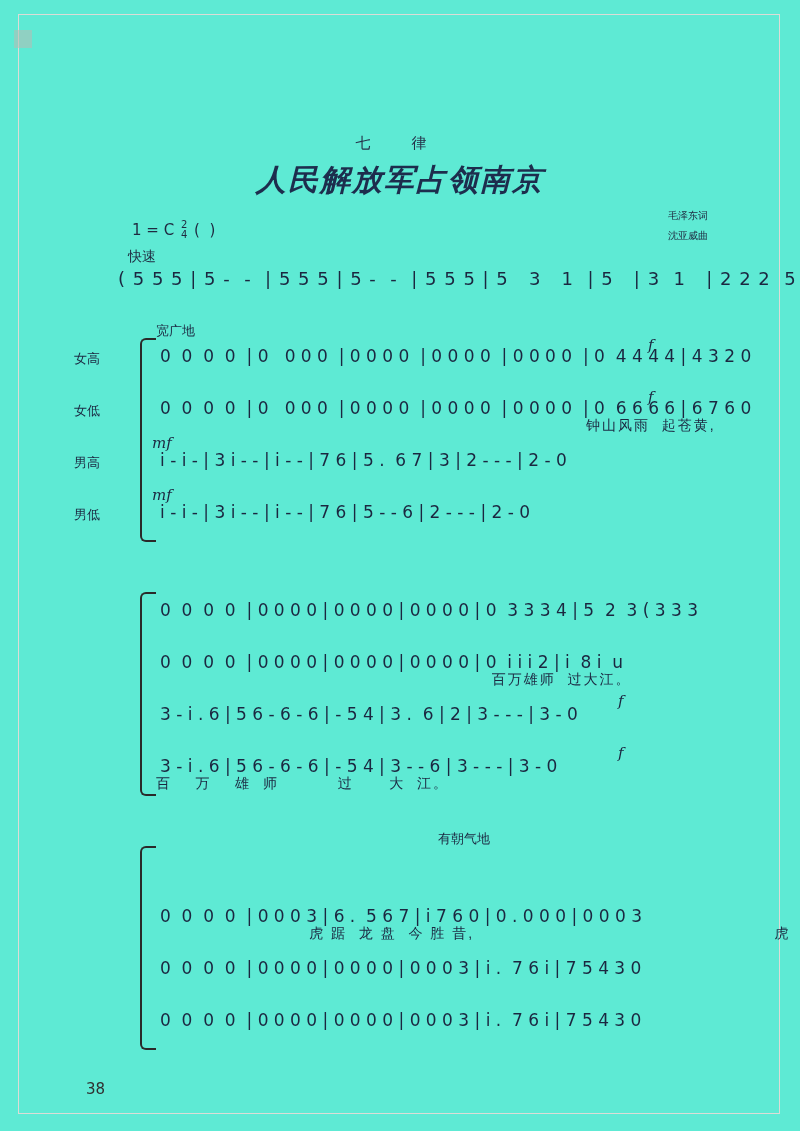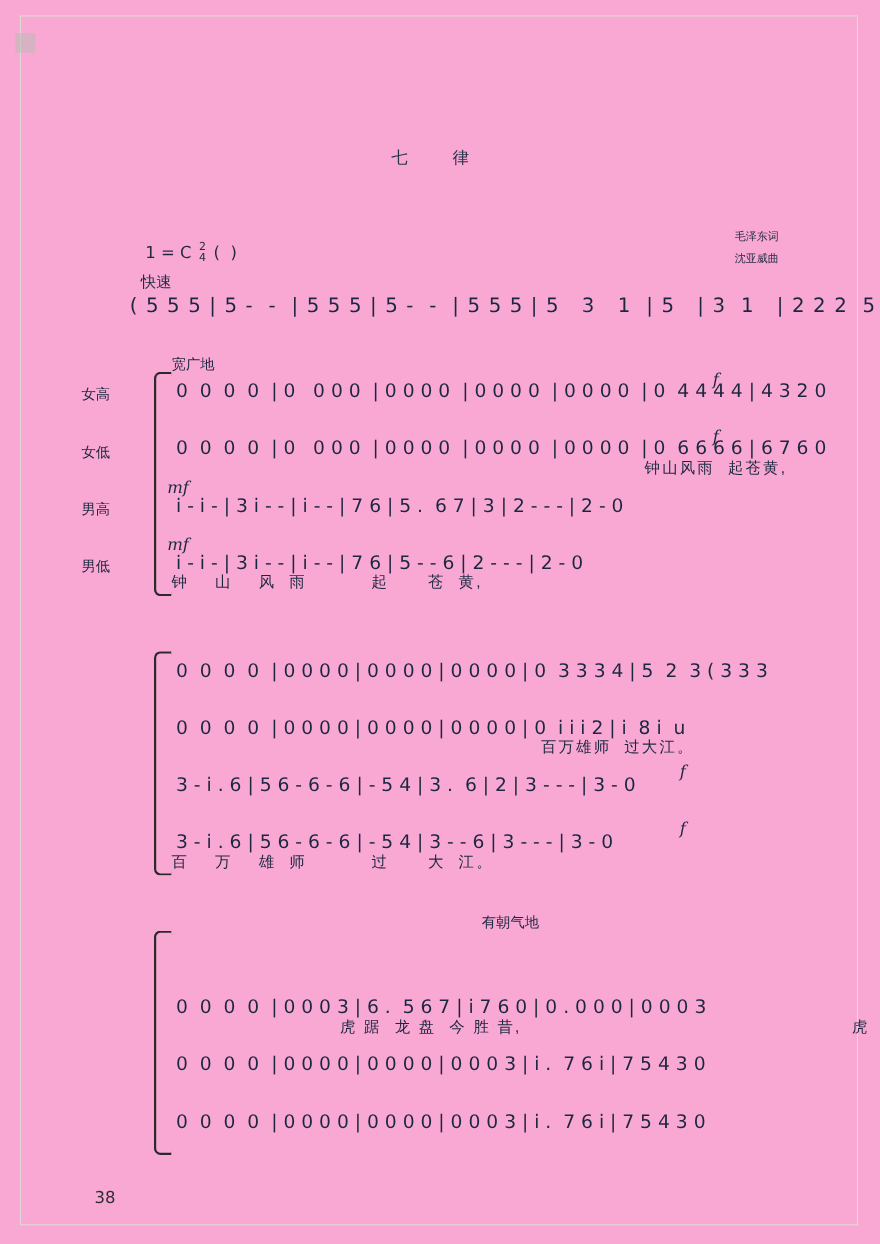--- a/index.html
+++ b/index.html
@@ -13,21 +13,21 @@
     font-family: "Liberation Serif", serif;
     color: #1a1a1a;
     position: relative;
     overflow: hidden;
   }
   .page {
     position: absolute;
     left: 0; top: 0;
     width: 800px;
     height: 1131px;
-    background: #f9a8d4;
+    background: #5eead4;
   }
   
   .page-frame {
     position: absolute;
     left: 18px; top: 14px;
     width: 762px;
     height: 1100px;
     border: 1px solid #dcdcd6;
     box-sizing: border-box;
   }
@@ -194,20 +194,21 @@
   }
 </style>
 </head>
 <body>
 
 <div class="page">
   <div class="page-frame"></div>
   <div class="corner-mark"></div>
 
   <div class="subtitle">七    律</div>
+  <div class="title">人民解放军占领南京</div>
 
   <div class="credits">
     <div>毛泽东词</div>
     <div>沈亚威曲</div>
   </div>
 
   <div class="keysig">
     <span>1 = C</span>
     <span class="frac">
       <span>2</span><br>
@@ -235,21 +236,20 @@
       <div class="voice-label">女低</div>
       <div class="dyn" style="left:540px; top:-2px;">f</div>
       <div class="notes">0  0  0  0  | 0   0 0 0  | 0 0 0 0  | 0 0 0 0  | 0 0 0 0  | 0  6 6 6 6 | 6 7 6 0</div>
       <div class="lyrics"></div>
     </div>
 
     <div class="staff-row">
       <div class="voice-label">男高</div>
       <div class="dyn" style="left:44px; top:-8px;">mf</div>
       <div class="notes">i - i - | 3 i - - | i - - | 7 6 | 5 .  6 7 | 3 | 2 - - - | 2 - 0</div>
-      <div class="lyrics">钟    山    风  雨          起      苍  黄,</div>
     </div>
 
     <div class="staff-row">
       <div class="voice-label">男低</div>
       <div class="dyn" style="left:44px; top:-8px;">mf</div>
       <div class="notes">i - i - | 3 i - - | i - - | 7 6 | 5 - - 6 | 2 - - - | 2 - 0</div>
       <div class="lyrics"></div>
     </div>
   </div>
 

